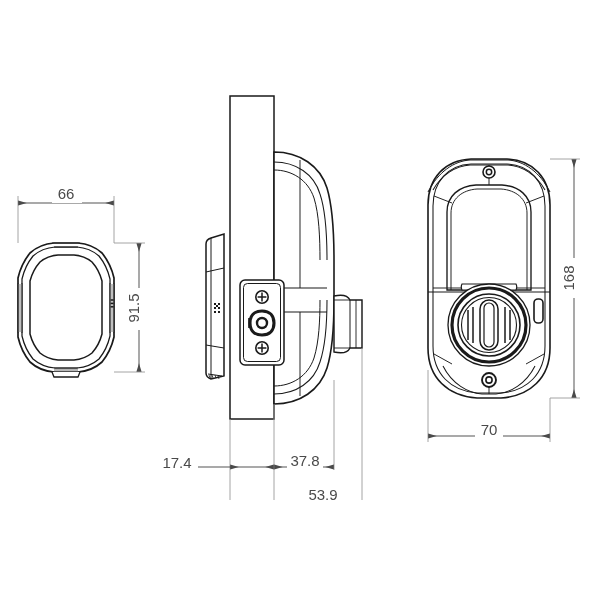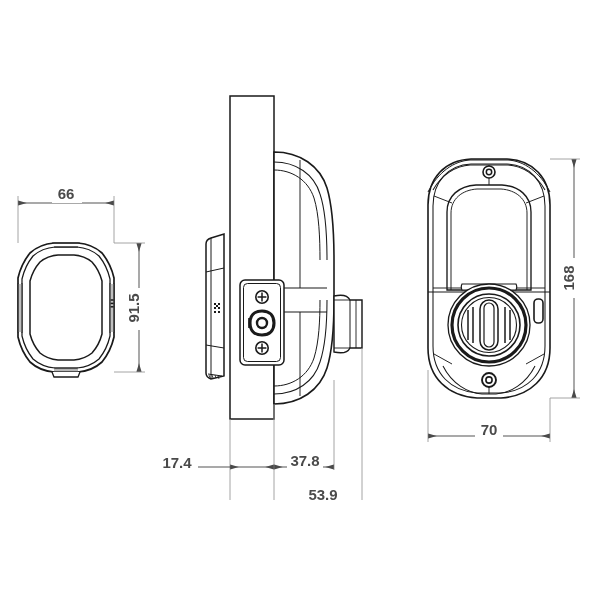--- a/index.html
+++ b/index.html
@@ -1,17 +1,17 @@
 <!DOCTYPE html>
 <html><head>
 <meta charset="utf-8">
 <style>
   html,body{margin:0;padding:0;background:#ffffff;}
   body{width:600px;height:600px;overflow:hidden;font-family:"Liberation Sans",sans-serif;}
-  #stage{position:relative;width:600px;height:600px;background:#fff;font-weight:bold;}
+  #stage{position:relative;width:600px;height:600px;background:#fff;}
   svg{display:block;}
   .dimtxt{font-family:"Liberation Sans",sans-serif;font-size:15px;fill:#4a4a4a;}
   .dimtxt-v{font-family:"Liberation Sans",sans-serif;font-size:15px;fill:#4a4a4a;}
 </style>
 </head>
 <body>
 
 <div id="stage">
 <svg width="600" height="600" viewBox="0 0 600 600" xmlns="http://www.w3.org/2000/svg">
 

